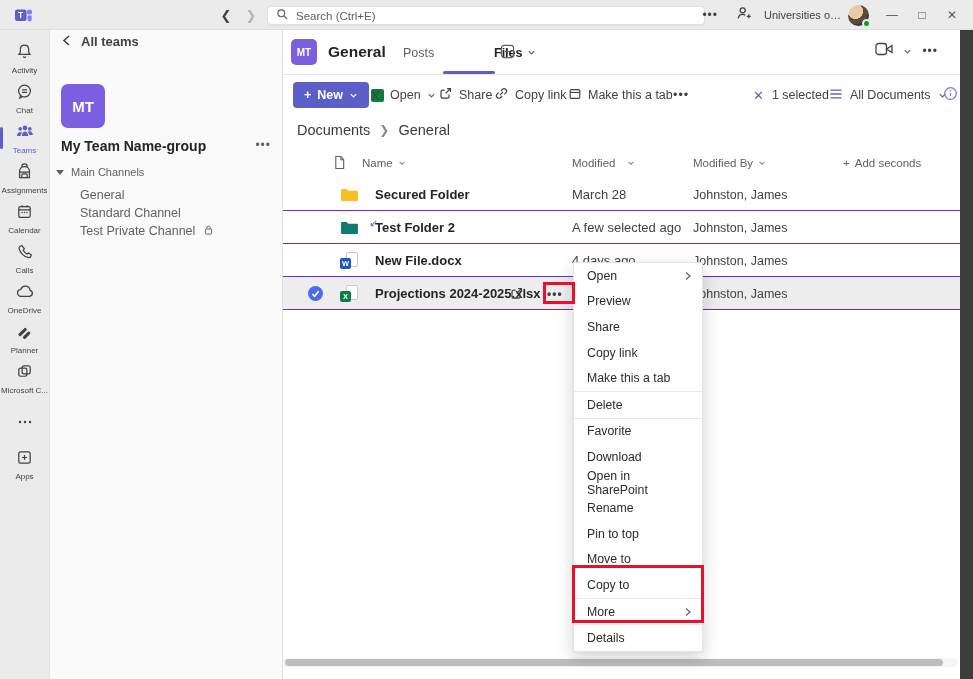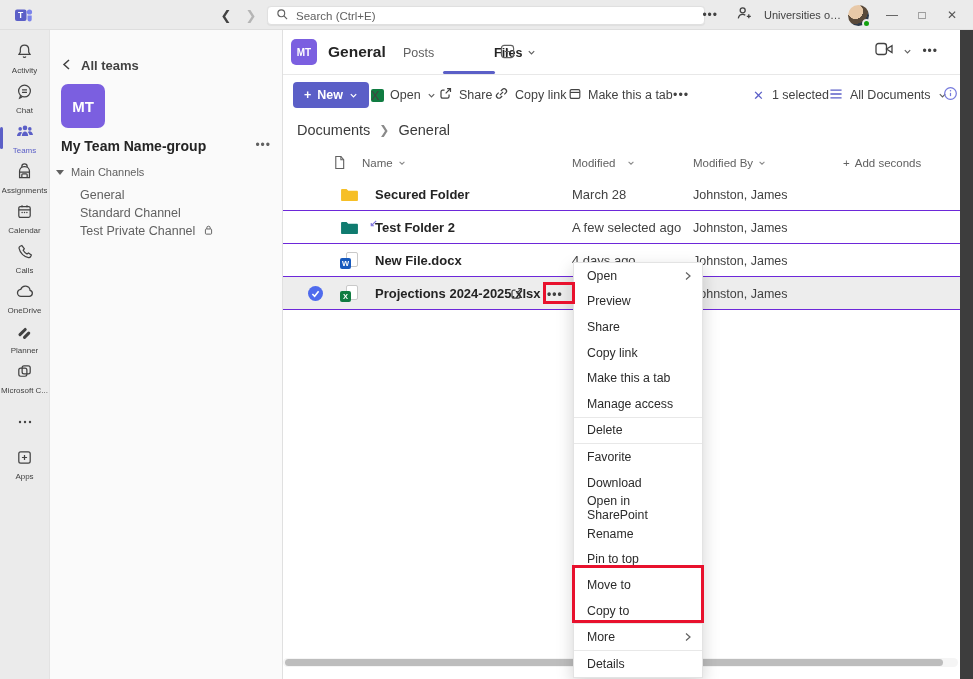--- a/index.html
+++ b/index.html
@@ -42,21 +42,21 @@
   .rail-item .lbl { font-size:8px; color:#424242; max-width:48px; white-space:nowrap;
     overflow:hidden; text-overflow:ellipsis; }
   .rail-item.active .lbl { color:#5b5fc7; }
   .rail-item.active::before { content:""; position:absolute; left:0; top:9px; width:3px;
     height:22px; background:#5b5fc7; border-radius:2px; }
   .rail-gap { height:6px; }
 
   
   .sidebar { position:absolute; top:30px; left:50px; width:233px; bottom:0;
     background:#fafafa; border-right:1px solid #e0e0e0; }
-  .sb-back { position:absolute; left:12px; top:28px; display:flex; align-items:center; gap:10px;
+  .sb-back { position:absolute; left:12px; top:4px; display:flex; align-items:center; gap:10px;
     font-size:13px; font-weight:bold; color:#424242; }
   .sb-avatar { position:absolute; left:11px; top:54px; width:44px; height:44px; border-radius:7px;
     background:#7b5fe0; color:#fff; font-size:15px; font-weight:bold;
     display:flex; align-items:center; justify-content:center; }
   .sb-team { position:absolute; left:11px; top:108px; width:210px; display:flex;
     align-items:flex-start; justify-content:space-between; }
   .sb-team .name { font-size:14px; font-weight:bold; color:#242424; }
   .sb-team .dots { color:#616161; font-size:12px; letter-spacing:1px; }
   .sb-section { position:absolute; left:6px; top:136px; display:flex; align-items:center; gap:7px;
     font-size:11px; color:#616161; }
@@ -504,23 +504,20 @@
     </div>
   <div class="menu-item">
       <span>Share</span>
     </div>
   <div class="menu-item">
       <span>Copy link</span>
     </div>
   <div class="menu-item">
       <span>Make this a tab</span>
     </div>
-  <div class="menu-item">
-      <span>Manage access</span>
-    </div>
   <div class="menu-sep"></div>
   <div class="menu-item">
       <span>Delete</span>
     </div>
   <div class="menu-sep"></div>
   <div class="menu-item">
       <span>Favorite</span>
     </div>
   <div class="menu-item">
       <span>Download</span>

